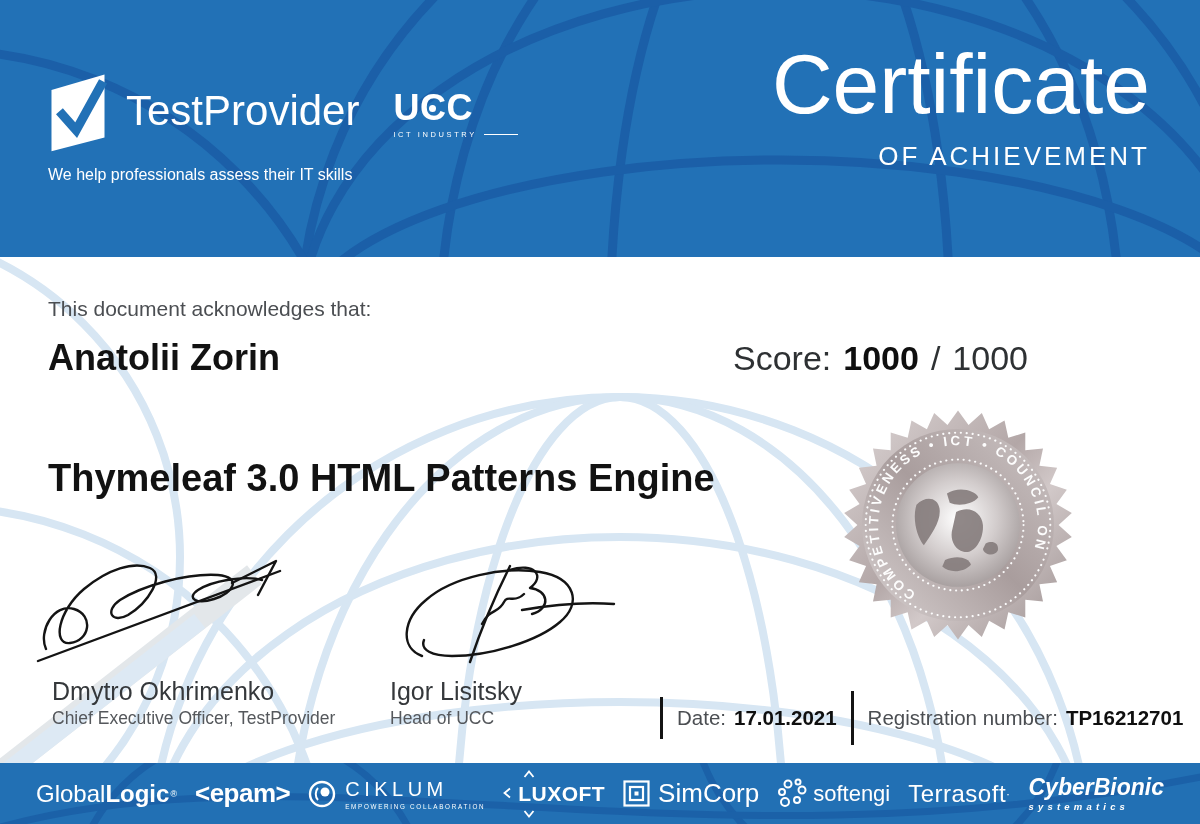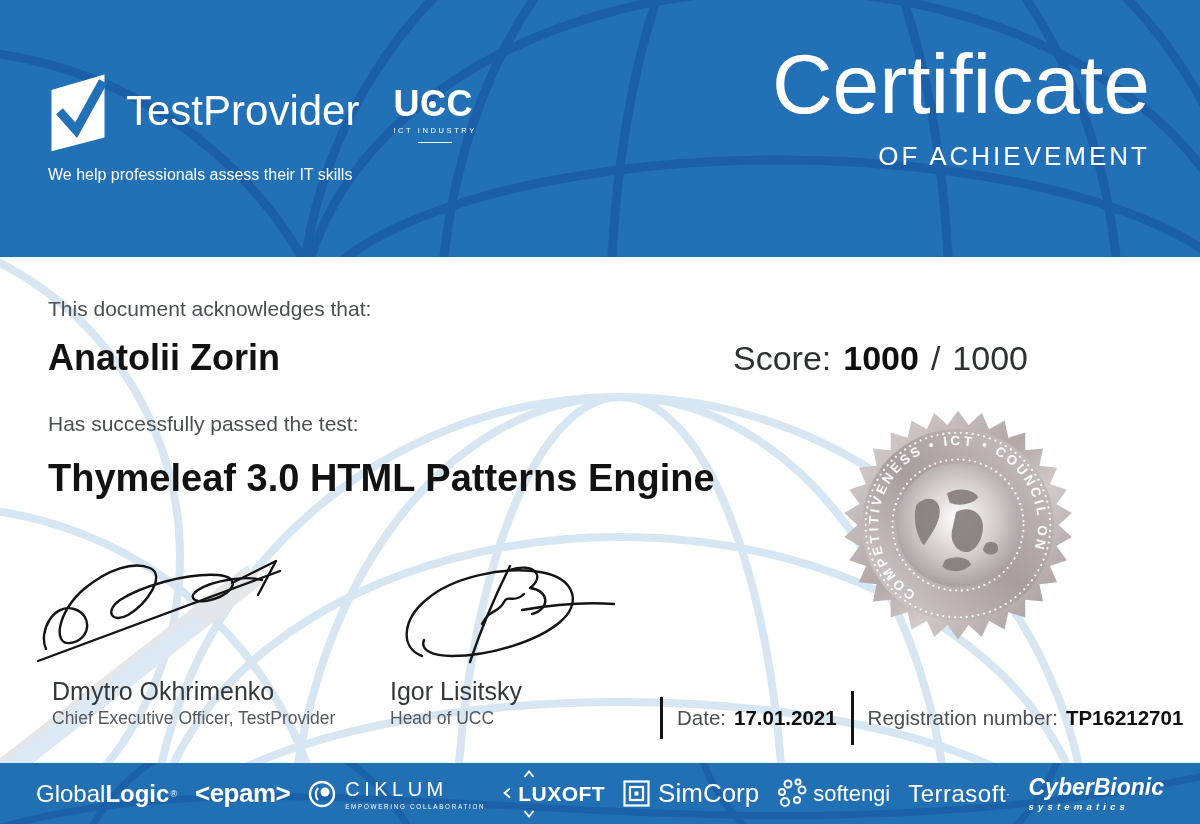--- a/index.html
+++ b/index.html
@@ -15,21 +15,21 @@
     position:absolute; left:0; top:0; width:1200px; height:257px;
     background:#2271b6; overflow:hidden;
   }
   .banner svg.globe-lines { position:absolute; left:0; top:0; }
   .brand { position:absolute; left:46px; top:68px; display:flex; align-items:center; }
   .check-badge { width:64px; height:86px; }
   .brand-name { color:#fff; font-size:42px; font-weight:400; margin-left:16px; letter-spacing:0; }
   .ucc { margin-left:34px; color:#fff; text-align:left; margin-top:6px; }
   .ucc-main { font-size:36px; font-weight:800; letter-spacing:0.5px; line-height:1; position:relative; }
   .ucc-dot { position:absolute; width:7px; height:7px; border-radius:50%; background:#fff; left:36px; top:15px; }
-  .ucc-sub { display:flex; align-items:center; gap:7px; margin-top:4px;flex-direction:column; }
+  .ucc-sub { display:flex; align-items:center; gap:7px; margin-top:4px; }
   .ucc-sub span { font-size:7.5px; letter-spacing:2.6px; color:#fff; }
   .ucc-line { width:34px; height:1px; background:#fff; }
   .tagline { position:absolute; left:48px; top:166px; color:#fff; font-size:16px; font-weight:400; }
   .title-block { position:absolute; right:50px; top:36px; text-align:right; color:#fff; }
   .cert-title { font-size:84px; font-weight:300; line-height:1.15; }
   .cert-sub { font-size:26px; font-weight:400; letter-spacing:3px; margin-top:8px; }
 
   
   .bodyarea {
     position:absolute; left:0; top:257px; width:1200px; height:506px;
@@ -147,21 +147,20 @@
         <ellipse cx="620" cy="610" rx="470" ry="330"></ellipse>
         <circle cx="-60" cy="640" r="390"></circle>
         <circle cx="-150" cy="300" r="330"></circle>
       </g>
     </svg>
     <div class="stripe s1"></div>
     <div class="stripe s2"></div>
 
     <div class="ack-label">This document acknowledges that:</div>
     <div class="recipient">Anatolii Zorin</div>
-    <div class="passed-label">Has successfully passed the test:</div>
     <div class="test-name">Thymeleaf 3.0 HTML Patterns Engine</div>
 
     <div class="score-row">
       <span class="score-label">Score:</span>
       <span class="score-value">1000</span>
       <span class="score-div">/</span>
       <span class="score-max">1000</span>
     </div>
 
     <svg class="sig-draw1" width="272" height="118" viewBox="0 0 272 118">

